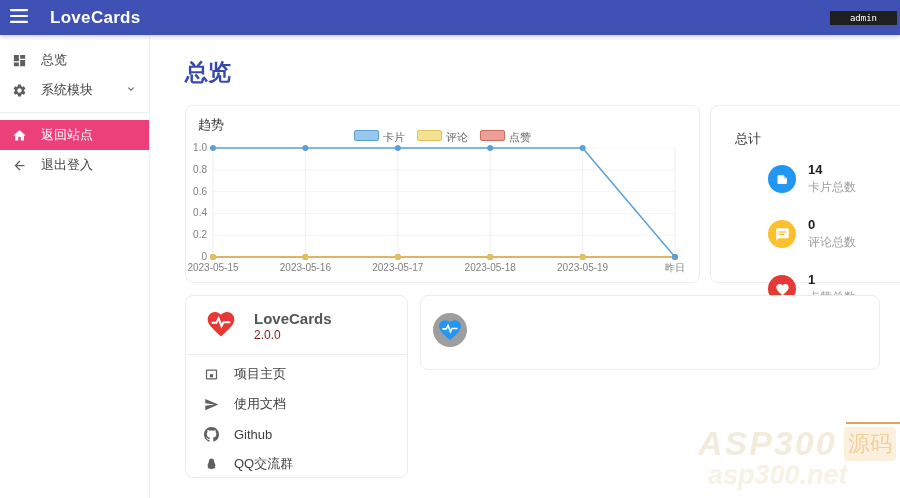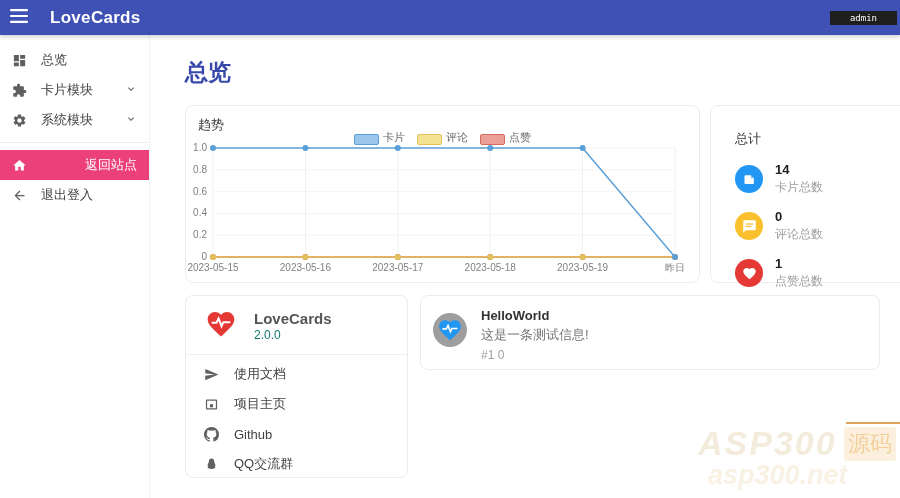--- a/index.html
+++ b/index.html
@@ -17,55 +17,55 @@
 
   
   .sidebar { position:absolute; top:35px; left:0; width:150px; height:463px; background:#fff;
              border-right:1px solid #f2f2f2; z-index:10; padding-top:10px; }
   .side-item { display:flex; align-items:center; height:30px; padding:0 12px 0 10px;
                color:#424242; font-size:13px; cursor:pointer; }
   .side-item .s-icon { width:18px; height:18px; display:flex; align-items:center; justify-content:center; }
   .side-item .s-icon svg { fill:#5f5f5f; }
   .side-item .s-label { flex:1; margin-left:13px; }
   .side-item .s-chev svg { fill:#616161; }
-  .side-item.active { background:#ec407a; color:#fff;gap:44px; }
+  .side-item.active { background:#ec407a; color:#fff; }
   .side-item.active .s-icon svg { fill:#fff; }
   .side-divider { height:1px; background:#eee; margin:7px 0; }
 
   
   .main { position:absolute; left:150px; top:35px; width:750px; height:463px; }
   .page-title { position:absolute; left:35px; top:22px; font-size:23px; font-weight:bold; color:#3949ab; }
 
   .card { position:absolute; background:#fff; border:1px solid #ececec; border-radius:8px; }
   .card-label { font-size:13px; color:#333; }
 
   
   .trend-card { left:35px; top:70px; width:515px; height:178px; padding:10px 12px; }
   .legend { position:absolute; left:0; right:0; top:24px; display:flex; justify-content:center; gap:12px; }
-  .legend-item { display:flex; align-items:flex-end; cursor:pointer; }
+  .legend-item { display:flex; align-items:flex-start; cursor:pointer; }
   .legend-swatch { width:25px; height:11px; border-radius:2px; border:1px solid; }
   .legend-name { font-size:11px; color:#666; margin-left:4px; }
   .chart-svg { position:absolute; left:2px; top:36px; overflow:visible; }
   .chart-svg text { font-size:10px; fill:#808080; font-family:"Liberation Sans",sans-serif; }
 
   
   .totals-card { left:560px; top:70px; width:204px; height:178px; padding:24px; }
-  .stats { margin-top:14px; display:flex; flex-direction:column; gap:13px; }
+  .stats { margin-top:14px; display:flex; flex-direction:column; gap:21px;align-items:center; }
   .stat-row { display:flex; align-items:center; }
   .stat-icon { width:28px; height:28px; border-radius:50%; display:flex; align-items:center; justify-content:center; flex:none; }
   .stat-txt { margin-left:12px; }
   .stat-value { font-size:13px; font-weight:bold; color:#212121; }
   .stat-label { font-size:12px; color:#9e9e9e; margin-top:2px; }
 
   
   .about-card { left:35px; top:260px; width:223px; height:183px; }
   .about-head { display:flex; align-items:center; padding:12px 14px 10px 18px; border-bottom:1px solid #eee; }
   .about-meta { margin-left:16px; }
   .about-name { font-size:15px; font-weight:bold; color:#555; }
-  .about-ver { font-size:12px; color:#0f766e; margin-top:1px; }
+  .about-ver { font-size:12px; color:#7f1d1d; margin-top:1px; }
   .about-links { padding:4px 0; }
   .about-link { display:flex; align-items:center; height:30px; padding:0 16px; cursor:pointer; }
   .about-link .l-icon { width:18px; display:flex; justify-content:center; }
   .about-link .l-icon svg { fill:#616161; }
   .about-link .l-label { font-size:13px; color:#424242; margin-left:14px; }
 
   
   .msg-card { left:270px; top:260px; width:460px; height:75px; padding:12px; display:flex; }
   .avatar { width:34px; height:34px; border-radius:50%; background:#9e9e9e; flex:none;
             display:flex; align-items:center; justify-content:center; margin-top:5px; }
@@ -105,33 +105,20 @@
   </div>
 
   <div class="sidebar">
     <div class="side-item">
       <span class="s-icon">
         <svg width="15" height="15" viewBox="0 0 24 24">
             <path d="M3 13h8V3H3v10zm0 8h8v-6H3v6zm10 0h8V11h-8v10zm0-18v6h8V3h-8z"></path>
           </svg>
       </span>
       <span class="s-label">总览</span>
-    </div>
-    <div class="side-item">
-      <span class="s-icon">
-        <svg width="15" height="15" viewBox="0 0 24 24">
-            <path d="M20.5 11H19V7c0-1.1-.9-2-2-2h-4V3.5C13 2.12 11.88 1 10.5 1S8 2.12 8 3.5V5H4c-1.1 0-1.99.9-1.99 2v3.8H3.5c1.49 0 2.7 1.21 2.7 2.7s-1.21 2.7-2.7 2.7H2V20c0 1.1.9 2 2 2h3.8v-1.5c0-1.49 1.21-2.7 2.7-2.7 1.49 0 2.7 1.21 2.7 2.7V22H17c1.1 0 2-.9 2-2v-4h1.5c1.38 0 2.5-1.12 2.5-2.5S21.88 11 20.5 11z"></path>
-          </svg>
-      </span>
-      <span class="s-label">卡片模块</span>
-      <span class="s-chev">
-        <svg width="12" height="12" viewBox="0 0 24 24">
-            <path d="M16.59 8.59 12 13.17 7.41 8.59 6 10l6 6 6-6z"></path>
-          </svg>
-      </span>
     </div>
     <div class="side-item">
       <span class="s-icon">
         <svg width="15" height="15" viewBox="0 0 24 24">
             <path d="M19.14 12.94c.04-.3.06-.61.06-.94 0-.32-.02-.64-.07-.94l2.03-1.58c.18-.14.23-.41.12-.61l-1.92-3.32c-.12-.22-.37-.29-.59-.22l-2.39.96c-.5-.38-1.03-.7-1.62-.94l-.36-2.54c-.04-.24-.24-.41-.48-.41h-3.84c-.24 0-.43.17-.47.41l-.36 2.54c-.59.24-1.13.57-1.62.94l-2.39-.96c-.22-.08-.47 0-.59.22L2.74 8.87c-.12.21-.08.47.12.61l2.03 1.58c-.05.3-.09.63-.09.94s.02.64.07.94l-2.03 1.58c-.18.14-.23.41-.12.61l1.92 3.32c.12.22.37.29.59.22l2.39-.96c.5.38 1.03.7 1.62.94l.36 2.54c.05.24.24.41.48.41h3.84c.24 0 .44-.17.47-.41l.36-2.54c.59-.24 1.13-.56 1.62-.94l2.39.96c.22.08.47 0 .59-.22l1.92-3.32c.12-.22.07-.47-.12-.61l-2.01-1.58zM12 15.6c-1.98 0-3.6-1.62-3.6-3.6s1.62-3.6 3.6-3.6 3.6 1.62 3.6 3.6-1.62 3.6-3.6 3.6z"></path>
           </svg>
       </span>
       <span class="s-label">系统模块</span>
       <span class="s-chev">
         <svg width="12" height="12" viewBox="0 0 24 24">
@@ -278,33 +265,33 @@
         </span>
         <div class="about-meta">
           <div class="about-name">LoveCards</div>
           <div class="about-ver">2.0.0</div>
         </div>
       </div>
       <div class="about-links">
         <div class="about-link">
           <span class="l-icon">
             <svg width="15" height="15" viewBox="0 0 24 24">
+                <path d="M19 4H5c-1.1 0-2 .9-2 2v12c0 1.1.9 2 2 2h14c1.1 0 2-.9 2-2V6c0-1.1-.9-2-2-2zm0 14H5V6h14v12z"></path>
+                <path d="M9.5 11.5h5v5h-5z"></path>
+              </svg>
+          </span>
+          <span class="l-label">项目主页</span>
+        </div>
+        <div class="about-link">
+          <span class="l-icon">
+            <svg width="15" height="15" viewBox="0 0 24 24">
                 <path d="M2.01 21 23 12 2.01 3 2 10l15 2-15 2z"></path>
               </svg>
           </span>
           <span class="l-label">使用文档</span>
-        </div>
-        <div class="about-link">
-          <span class="l-icon">
-            <svg width="15" height="15" viewBox="0 0 24 24">
-                <path d="M19 4H5c-1.1 0-2 .9-2 2v12c0 1.1.9 2 2 2h14c1.1 0 2-.9 2-2V6c0-1.1-.9-2-2-2zm0 14H5V6h14v12z"></path>
-                <path d="M9.5 11.5h5v5h-5z"></path>
-              </svg>
-          </span>
-          <span class="l-label">项目主页</span>
         </div>
         <div class="about-link">
           <span class="l-icon">
             <svg width="15" height="15" viewBox="0 0 16 16">
                 <path fill-rule="evenodd" d="M8 0C3.58 0 0 3.58 0 8c0 3.54 2.29 6.53 5.47 7.59.4.07.55-.17.55-.38 0-.19-.01-.82-.01-1.49-2.01.37-2.53-.49-2.69-.94-.09-.23-.48-.94-.82-1.13-.28-.15-.68-.52-.01-.53.63-.01 1.08.58 1.23.82.72 1.21 1.87.87 2.33.66.07-.52.28-.87.51-1.07-1.78-.2-3.64-.89-3.64-3.95 0-.87.31-1.59.82-2.15-.08-.2-.36-1.02.08-2.12 0 0 .67-.21 2.2.82.64-.18 1.32-.27 2-.27s1.36.09 2 .27c1.53-1.04 2.2-.82 2.2-.82.44 1.1.16 1.92.08 2.12.51.56.82 1.27.82 2.15 0 3.07-1.87 3.75-3.65 3.95.29.25.54.73.54 1.48 0 1.07-.01 1.93-.01 2.2 0 .21.15.46.55.38A8.01 8.01 0 0 0 16 8c0-4.42-3.58-8-8-8z"></path>
               </svg>
           </span>
           <span class="l-label">Github</span>
         </div>
         <div class="about-link">
@@ -317,25 +304,20 @@
         </div>
       </div>
     </div>
 
     <div class="card msg-card">
       <div class="avatar">
         <svg width="26" height="26" viewBox="0 0 24 24">
             <path fill="#2196f3" d="M12 21.35l-1.45-1.32C5.4 15.36 2 12.28 2 8.5 2 5.42 4.42 3 7.5 3c1.74 0 3.41.81 4.5 2.09C13.09 3.81 14.76 3 16.5 3 19.58 3 22 5.42 22 8.5c0 3.78-3.4 6.86-8.55 11.54L12 21.35z"></path>
             <polyline points="5,11 8.6,11 10.2,7.8 12.4,13.6 13.8,10.6 19,10.6" fill="none" stroke="#fff" stroke-width="1.5"></polyline>
           </svg>
-      </div>
-      <div class="msg-body">
-        <div class="msg-author">HelloWorld</div>
-        <div class="msg-content">这是一条测试信息!</div>
-        <div class="msg-meta">#1 0</div>
       </div>
     </div>
   </div>
 
   <div class="wm">
     <div class="wm-line"></div>
     <div class="wm-text">ASP300</div>
     <div class="wm-badge">源码</div>
     <div class="wm-sub">asp300.net</div>
   </div>

